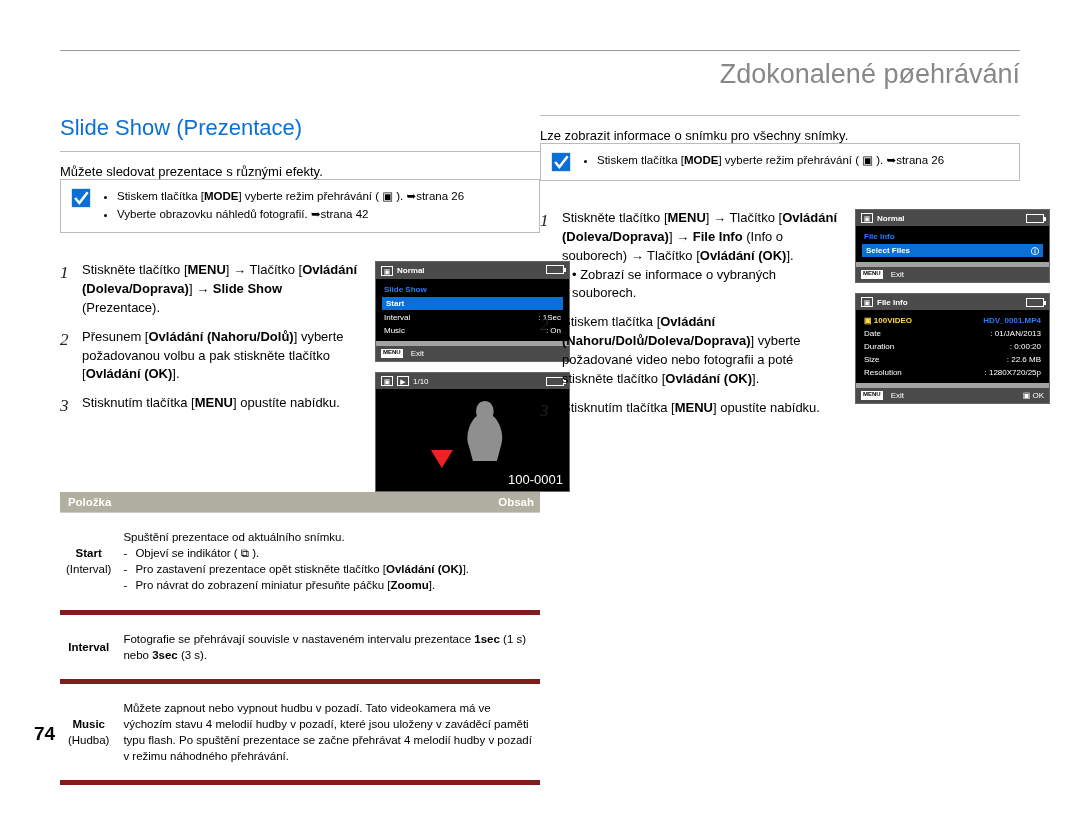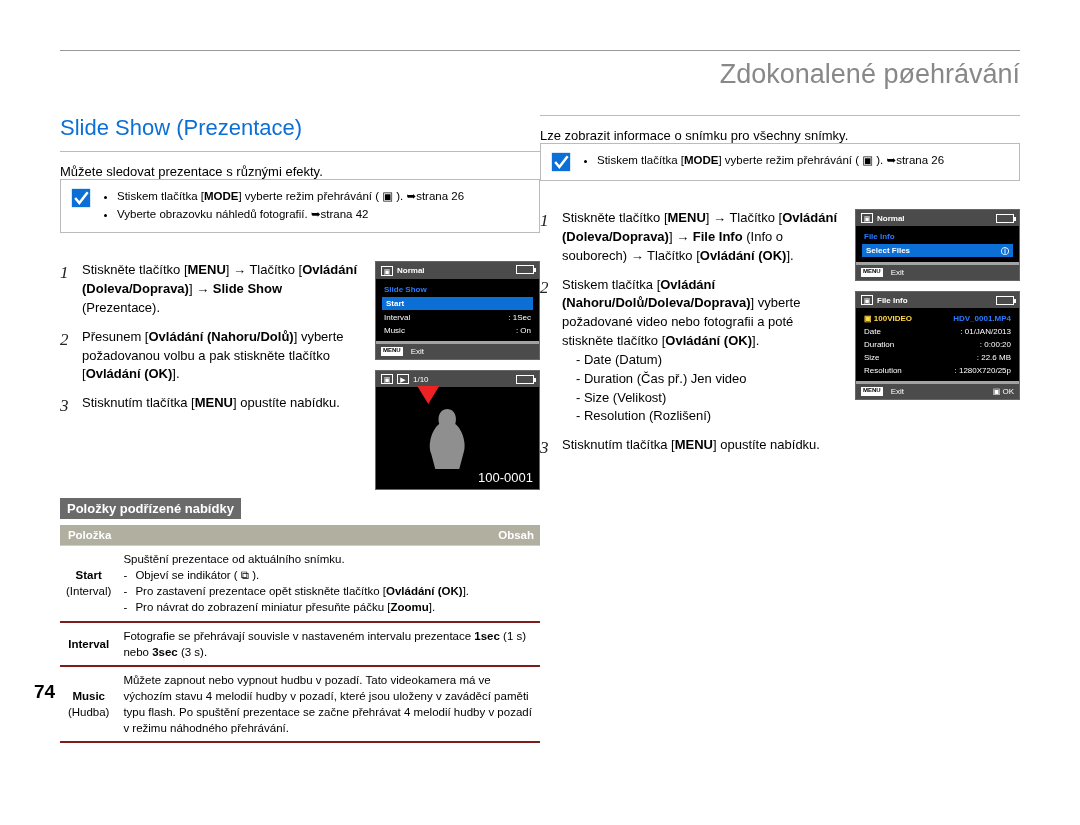--- a/index.html
+++ b/index.html
@@ -23,37 +23,37 @@
   ol.steps>li{position:relative;padding-left:22px;margin-bottom:10px;line-height:1.45;font-size:13px}
   ol.steps>li .num{position:absolute;left:0;top:0;font-family:"Times New Roman",serif;font-style:italic;font-size:17px;color:#222}
   .sub-bullet{padding-left:10px;font-size:13px}
   .sub-bullet::before{content:"• ";}
   .info-list{list-style:none;padding-left:14px}
   .info-list li::before{content:"- ";}
   .side-imgs{flex:none;width:165px;display:flex;flex-direction:column;gap:10px}
   .submenu-title{background:#6a6a6a;color:#fff;font-weight:bold;padding:3px 7px;display:inline-block;margin:8px 0 6px 0;font-size:13px}
   table.items{width:100%;border-collapse:collapse;font-size:11.5px}
   table.items th{background:#b0afa0;color:#fff;font-weight:bold;padding:4px 6px;text-align:right}
-  table.items td{border-bottom:2px solid #7f1d1d;border-top:1px solid #ccc;padding:5px 6px;vertical-align:middle;line-height:1.4}
+  table.items td{border-bottom:5px solid #7f1d1d;border-top:1px solid #ccc;padding:16px 6px;vertical-align:middle;line-height:1.4}
   table.items td:first-child{text-align:center;font-weight:bold;white-space:nowrap}
   table.items ul{list-style:none;padding-left:0}
   table.items ul li{position:relative;padding-left:12px}
   table.items ul li::before{content:"-";position:absolute;left:0}
   .pgnum{position:absolute;left:34px;bottom:70px;font-weight:bold;font-size:19px}
   
-  .cam{width:165px;background:#000;color:#fff;font-size:8px;border:1px solid #666}
+  .cam{width:195px;background:#000;color:#fff;font-size:8px;border:1px solid #666}
   .cam .bar{background:#4b4b4b;display:flex;align-items:center;justify-content:space-between;padding:3px 5px;font-size:8px}
   .cam .bar .lft{display:flex;gap:4px;align-items:center}
   .cam .icn{display:inline-block;width:12px;height:10px;border:1px solid #fff;font-size:7px;line-height:9px;text-align:center}
   .cam .body{padding:4px 6px}
   .cam .row{display:flex;justify-content:space-between;padding:2px 2px}
   .cam .hl{background:#0b6fd6;color:#fff;font-weight:bold;padding:2px 4px;margin:1px 0}
   .cam .blue{color:#2a7bff;font-weight:bold}
   .cam .yel{color:#ffd94a;font-weight:bold}
-  .cam .foot{background:#4b4b4b;display:flex;gap:8px;padding:3px 5px;border-top:3px solid #a3a3a3}
+  .cam .foot{background:#4b4b4b;display:flex;gap:8px;padding:3px 5px;border-top:5px solid #a3a3a3}
   .cam .menu-badge{background:#fff;color:#000;font-size:6px;padding:0 2px;font-weight:bold}
   .cam.preview{height:120px;position:relative}
   .cam.preview .silhouette{position:absolute;left:50%;top:50%;transform:translate(-50%,-50%)}
   .tri{width:0;height:0;border-left:11px solid transparent;border-right:11px solid transparent;border-top:18px solid #e22;display:inline-block;transform:translateY(2px)}
   .batt{display:inline-block;width:18px;height:9px;border:1px solid #fff;position:relative}
   .batt::after{content:"";position:absolute;right:-3px;top:2px;width:2px;height:4px;background:#fff}
   .thin{font-weight:normal}
 </style>
 </head>
 <body>
@@ -133,21 +133,20 @@
             <span class="tri"></span>
             <svg width="60" height="70" viewBox="0 0 60 70">
                   <path d="M30 5 C22 5 20 14 22 20 C15 25 10 40 14 50 L18 65 L42 65 L46 50 C50 40 45 25 38 20 C40 14 38 5 30 5 Z" fill="#8f8f8f"></path>
                 </svg>
           </div>
           <div style="position:absolute;right:6px;bottom:4px;font-size:13px">100-0001</div>
         </div>
       </div>
     </div>
 
-    <div class="submenu-title">Položky podřízené nabídky</div>
     <table class="items">
       <thead>
             <tr>
         <th>Položka</th>
         <th>Obsah</th>
       </tr>
           </thead>
       <tbody id="left-table-body">
             <tr>
               <td><b>Start</b><br><span class="thin">(Interval)</span></td>
@@ -181,27 +180,22 @@
             </svg>
       </span>
       <ul id="right-note-list">
             <li>Stiskem tlačítka [<b>MODE</b>] vyberte režim přehrávání ( ▣ ). ➥strana 26</li>
           </ul>
     </div>
 
     <div class="steps-wrap">
       <div class="text">
         <ol class="steps" id="right-steps">
-              <li><span class="num">1</span>Stiskněte tlačítko [<b>MENU</b>] → Tlačítko [<b>Ovládání (Doleva/Doprava)</b>] → <b>File Info</b> (Info o souborech) → Tlačítko [<b>Ovládání (OK)</b>].</li>
-              <li><span class="num">2</span>Stiskem tlačítka [<b>Ovládání (Nahoru/Dolů/Doleva/Doprava)</b>] vyberte požadované video nebo fotografii a poté stiskněte tlačítko [<b>Ovládání (OK)</b>].<ul class="info-list">
-                  <li>Date (Datum)</li>
-                  <li>Duration (Čas př.) Jen video</li>
-                  <li>Size (Velikost)</li>
-                  <li>Resolution (Rozlišení)</li>
-                </ul></li>
+              <li><span class="num">1</span>Stiskněte tlačítko [<b>MENU</b>] → Tlačítko [<b>Ovládání (Doleva/Doprava)</b>] → <b>File Info</b> (Info o souborech) → Tlačítko [<b>Ovládání (OK)</b>].<div class="sub-bullet">Zobrazí se informace o vybraných souborech.</div></li>
+              <li><span class="num">2</span>Stiskem tlačítka [<b>Ovládání (Nahoru/Dolů/Doleva/Doprava)</b>] vyberte požadované video nebo fotografii a poté stiskněte tlačítko [<b>Ovládání (OK)</b>].</li>
               <li><span class="num">3</span>Stisknutím tlačítka [<b>MENU</b>] opustíte nabídku.</li>
             </ol>
       </div>
       <div class="side-imgs">
         <div class="cam">
           <div class="bar">
                 <span class="lft">
                   <span class="icn">▣</span>
                   <b>Normal</b>
                 </span>

